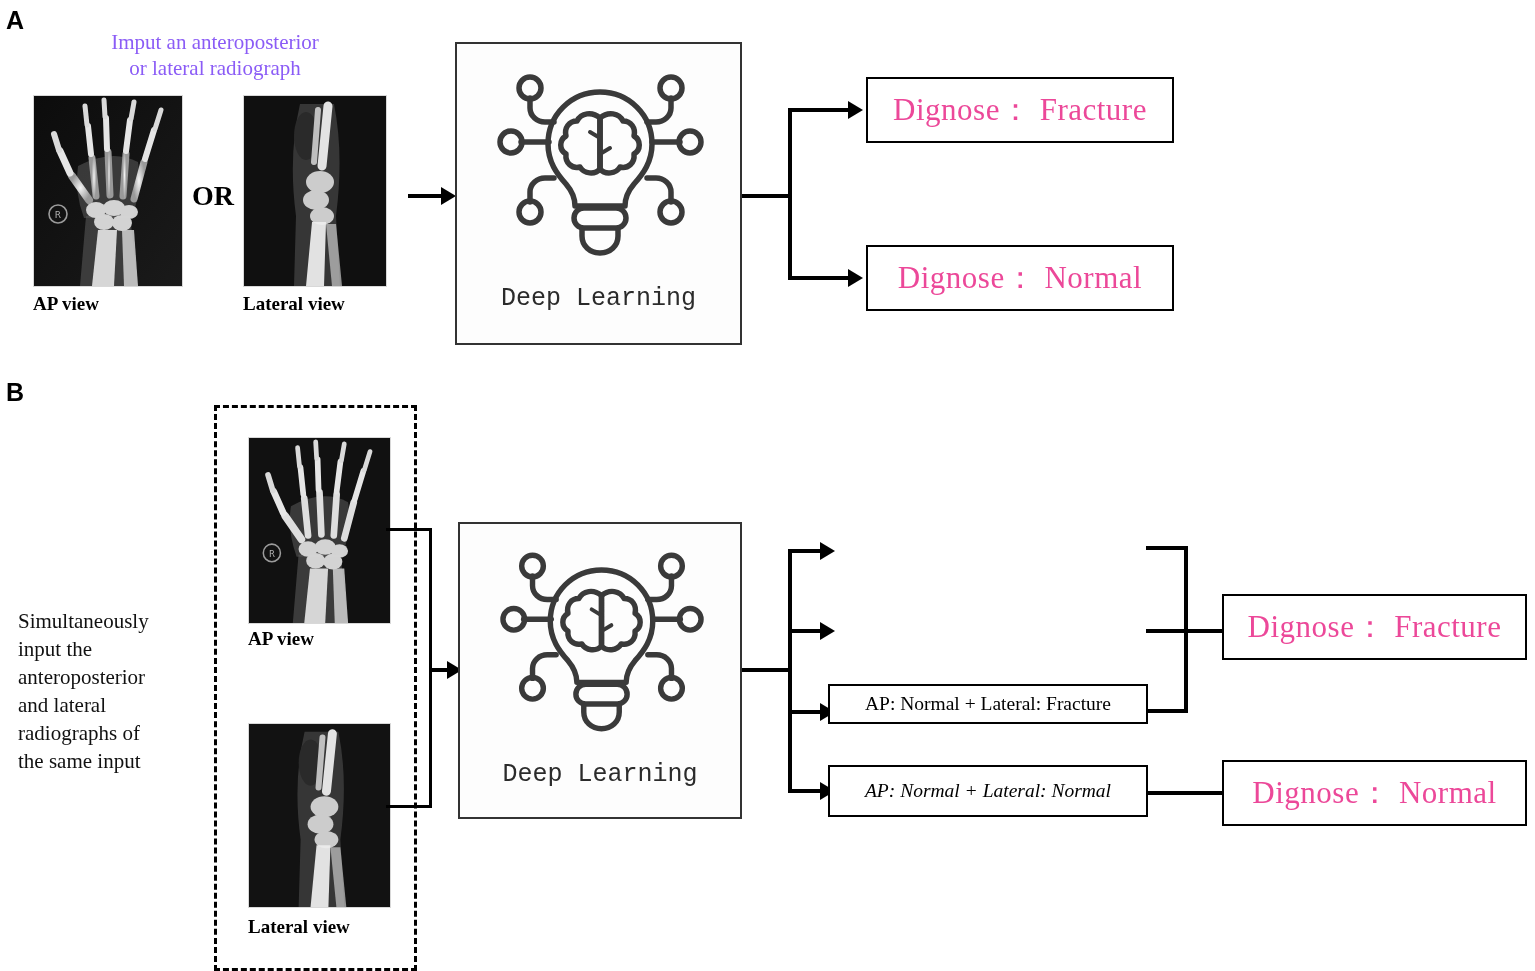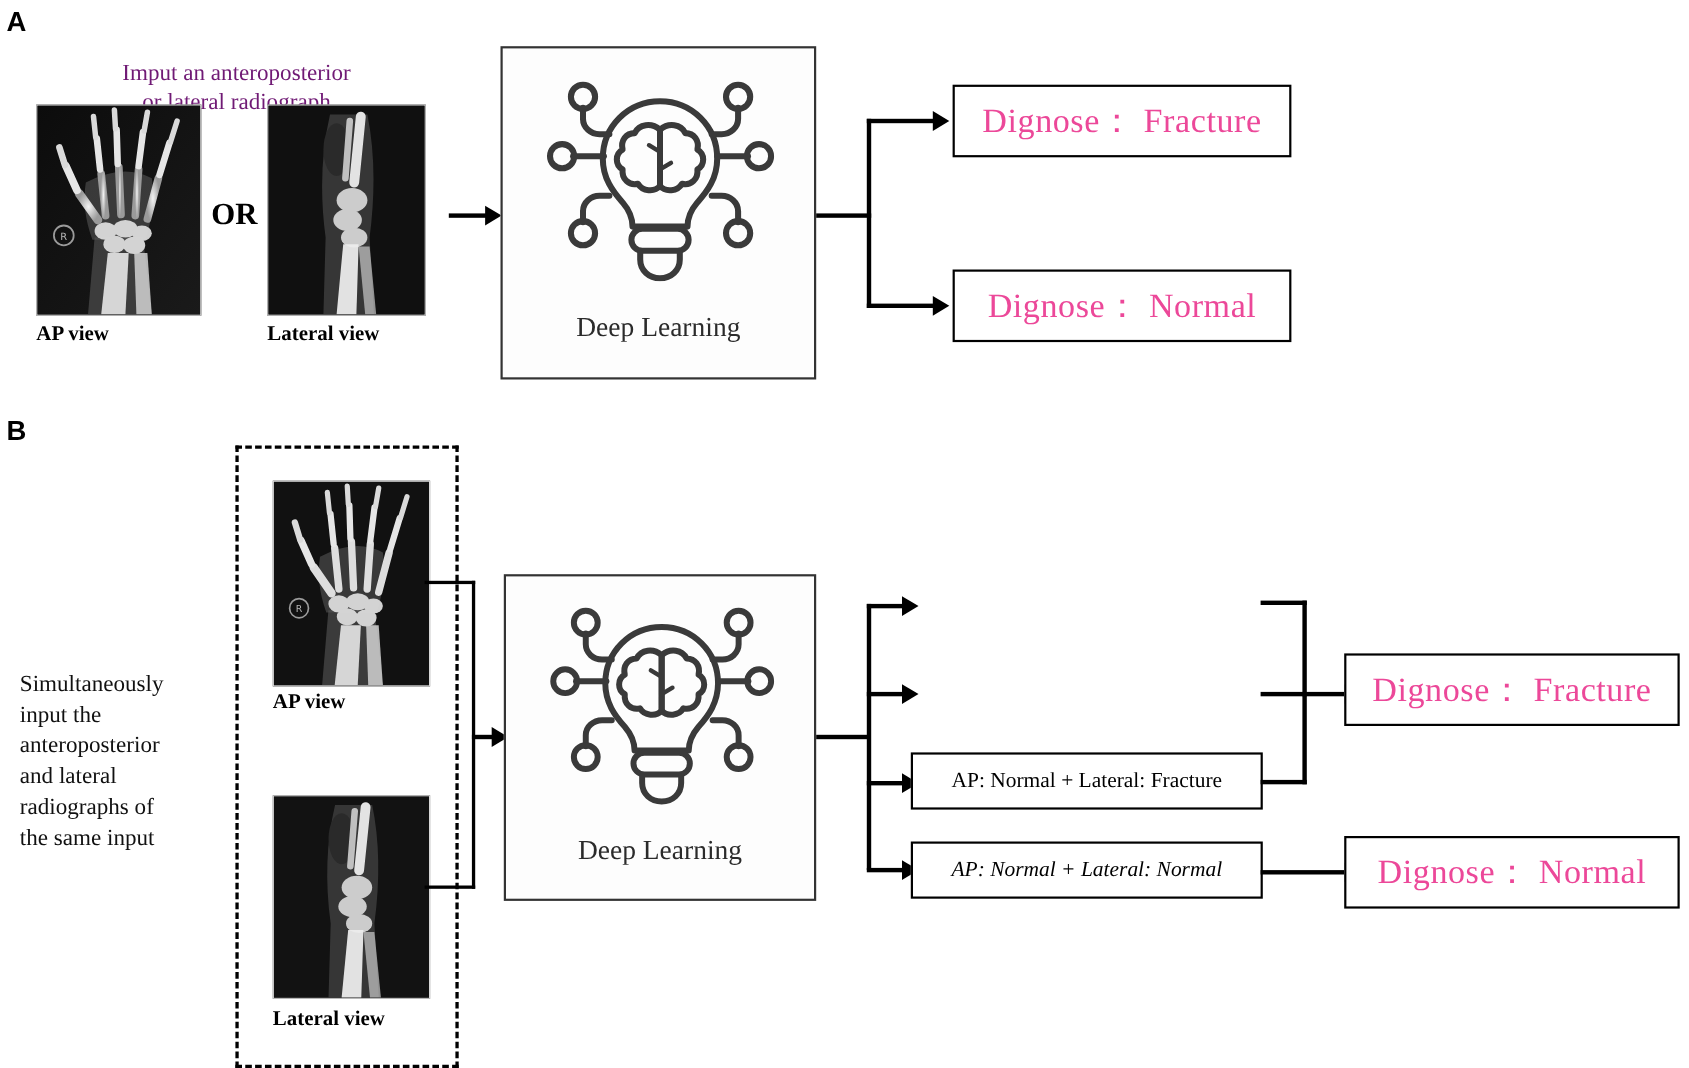--- a/index.html
+++ b/index.html
@@ -15,21 +15,21 @@
 
   
   .panel-letter{
     font-family:"Liberation Sans", sans-serif;
     font-weight:bold;font-size:25px;line-height:1;color:#000;
   }
 
   
   .caption{
     font-family:"Liberation Serif", serif;
-    font-size:21px;line-height:1.22;text-align:center;color:#701a75;margin-top:24px;
+    font-size:21px;line-height:1.22;text-align:center;color:#8b5cf6;
   }
   .caption-left{
     font-family:"Liberation Serif", serif;
     font-size:21px;line-height:1.33;text-align:left;color:#111;
   }
   .view-label{
     font-family:"Liberation Serif", serif;
     font-weight:bold;font-size:19px;color:#000;
   }
   .or-label{
@@ -59,21 +59,21 @@
     font-size:19.5px;color:#000;white-space:nowrap;
   }
 
   
   .dl-card{
     position:absolute;box-sizing:border-box;
     border:2px solid #333;background:#fdfdfd;
   }
   .dl-label{
     position:absolute;left:0;right:0;text-align:center;
-    font-family:Liberation Serif, serif;
+    font-family:Liberation Mono, monospace;
     font-size:25px;color:#2b2b2b;
   }
   .dl-icon{position:absolute;}
   .dl-icon svg{display:block;width:100%;height:100%;}
 
   
   .dashed-group{
     position:absolute;box-sizing:border-box;
     border:3px dashed #000;background:transparent;
   }
@@ -356,21 +356,21 @@
 
   <div class="ln-h" style="left:788px;top:549px;width:36px;"></div>
   <div class="arrowhead" style="left:820px;top:542px;"></div>
   <div class="ln-h" style="left:788px;top:629px;width:36px;"></div>
   <div class="arrowhead" style="left:820px;top:622px;"></div>
   <div class="ln-h" style="left:788px;top:710px;width:36px;"></div>
   <div class="arrowhead" style="left:820px;top:703px;"></div>
   <div class="ln-h" style="left:788px;top:789px;width:36px;"></div>
   <div class="arrowhead" style="left:820px;top:782px;"></div>
 
-  <div class="box" style="left:828px;top:684px;width:320px;height:52px;text-align:center;">
+  <div class="box" style="left:828px;top:684px;width:320px;height:40px;text-align:center;">
     <span class="combo-text">AP: Normal + Lateral: Fracture</span>
   </div>
   <div class="box" style="left:828px;top:765px;width:320px;height:52px;font-style:italic;">
     <span class="combo-text">AP: Normal + Lateral: Normal</span>
   </div>
 
   <div class="ln-h" style="left:1146px;top:546px;width:42px;"></div>
   <div class="ln-h" style="left:1146px;top:629px;width:42px;"></div>
   <div class="ln-h" style="left:1146px;top:709px;width:42px;"></div>
   <div class="ln-v" style="left:1184px;top:546px;height:167px;"></div>

